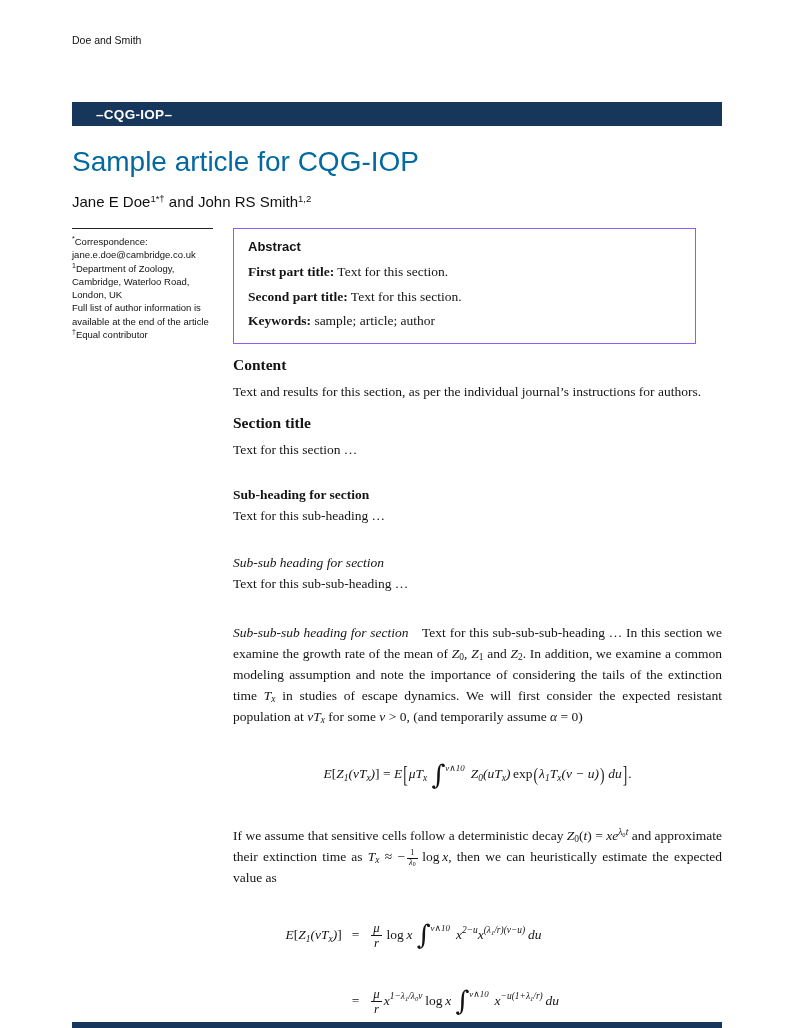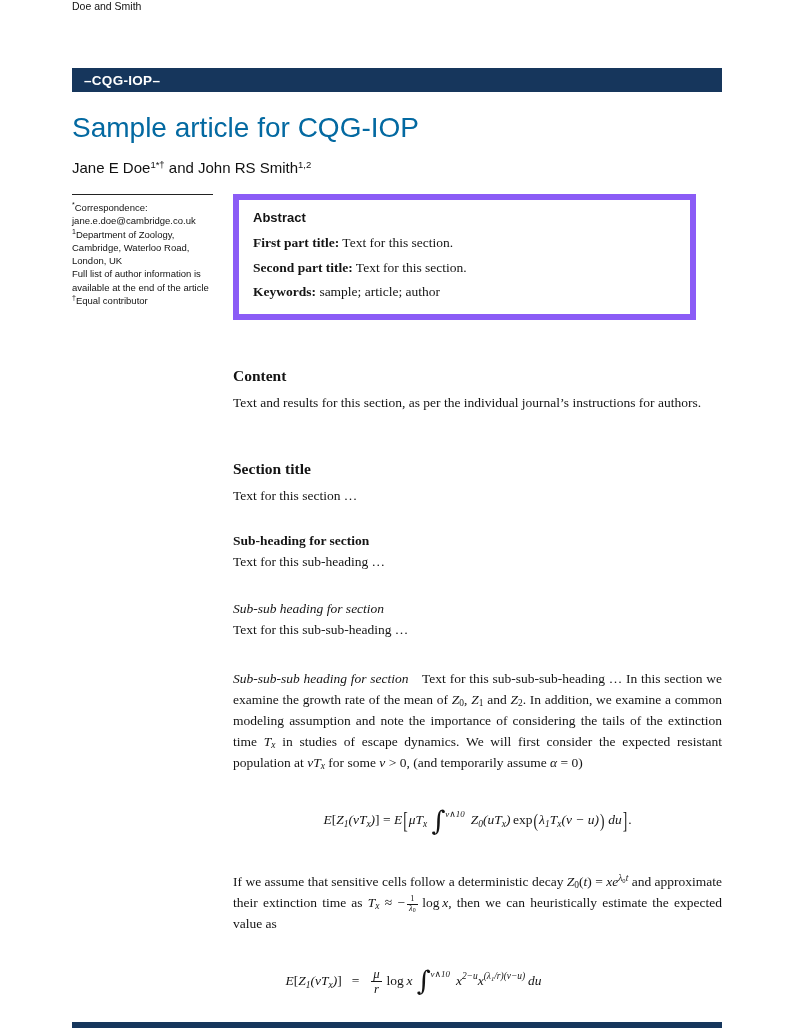--- a/index.html
+++ b/index.html
@@ -1,35 +1,35 @@
 <!DOCTYPE html>
 <html><head>
 <meta charset="utf-8">
 <style>
   *{margin:0;padding:0;box-sizing:border-box}
   html,body{background:#ffffff}
   .sheet{position:relative;width:794px;height:1028px;background:#fff;overflow:hidden;
          font-family:"Liberation Serif","DejaVu Serif",serif;color:#141414;margin:0 auto}
   .inner{padding:0 72px}
-  .running-head{font-family:"Liberation Sans",sans-serif;font-size:10.5px;color:#111}
-  .banner{margin-top:56px;height:24px;background:#16365c;display:flex;align-items:center;padding-left:12px}
+  .running-head{padding-top:34px;font-family:"Liberation Sans",sans-serif;font-size:10.5px;color:#111}
+  .banner{margin-top:56px;height:24px;background:#16365c;display:flex;align-items:center;padding-left:24px}
   .banner span{color:#fff;font-family:"Liberation Sans",sans-serif;font-weight:bold;font-size:13.5px;letter-spacing:.3px}
   .title{margin-top:20px;font-family:"Liberation Sans",sans-serif;font-size:28px;font-weight:normal;color:#0369a1}
   .authors{margin-top:15px;font-family:"Liberation Sans",sans-serif;font-size:15px;color:#111}
   .authors sup{font-size:9.5px}
   .info-row{margin-top:18px;display:flex;align-items:flex-start}
   .sidebar{flex:0 0 161px;width:161px;padding-right:20px}
   .sidebar-inner{border-top:1px solid #222;padding-top:6px;font-family:"Liberation Sans",sans-serif;
                  font-size:9.5px;line-height:1.4;color:#111}
   .sidebar-inner sup{font-size:7px}
-  .abstract-box{flex:1;margin-right:26px;border:6px solid #8b5cf6;padding:10px 14px 13px}
+  .abstract-box{flex:1;margin-right:26px;border:1px solid #8b5cf6;padding:10px 14px 13px}
   .abstract-title{font-family:"Liberation Sans",sans-serif;font-weight:bold;font-size:13px;margin-bottom:9px}
   .abstract-row{font-size:13.5px;line-height:1.3;margin-top:7px}
   .main{margin-left:161px}
-  .h1{font-size:15.5px;font-weight:bold;margin:47px 0 7px}
+  .h1{font-size:15.5px;font-weight:bold;margin:12px 0 7px}
   .h2{font-size:13.5px;font-weight:bold;margin:27px 0 2px}
   .h3{font-size:13.5px;font-style:italic;margin:29px 0 2px}
   .body-p{font-size:13.5px;line-height:1.56;text-align:justify}
   .para{margin-top:28px}
   
   .math{font-style:italic}
   .rm{font-style:normal}
   sup{font-size:.7em;line-height:0;position:relative;vertical-align:baseline;top:-.55em}
   sub{font-size:.7em;line-height:0;position:relative;vertical-align:baseline;top:.25em}
   .frac{display:inline-block;vertical-align:middle;text-align:center;line-height:1.1;margin:0 2px;font-size:.95em}
@@ -37,21 +37,21 @@
   .frac .d{display:block;padding:0 2px}
   .frac.sm{font-size:.62em;line-height:1.05;vertical-align:middle}
   .int{font-style:normal;font-size:2em;vertical-align:middle;line-height:.9;
        font-family:"DejaVu Serif",serif;margin-left:4px}
   .ilim{display:inline-flex;flex-direction:row;justify-content:space-between;vertical-align:middle;
         height:2.5em;font-size:.66em;line-height:1;margin-right:6px;font-style:italic}
   .d1,.d2,.d3{display:inline-block;vertical-align:middle;font-style:normal;padding:0 1px;transform:scaleY(1.45)}
   .d2{transform:scaleY(1.75)}
   .eq-display{margin:22px 0 24px;display:flex;justify-content:center;align-items:center;min-height:52px;font-size:13.5px}
   .eqalign{margin-top:24px;font-size:13.5px}
-  .eqrow{display:flex;align-items:center;justify-content:center;position:relative;min-height:46px;margin-top:12px}
+  .eqrow{display:flex;align-items:center;justify-content:center;position:relative;min-height:46px;margin-top:20px}
   .eqlhs{width:112px;text-align:right;flex:0 0 112px}
   .eqrel{padding:0 10px;font-style:normal}
   .eqrhs{width:356px;flex:0 0 356px;text-align:left}
   .footer-band{position:absolute;left:72px;right:72px;bottom:0;height:6px;background:#16365c}
 </style>
 </head>
 <body>
 
 <div class="sheet">
   <div class="inner">

